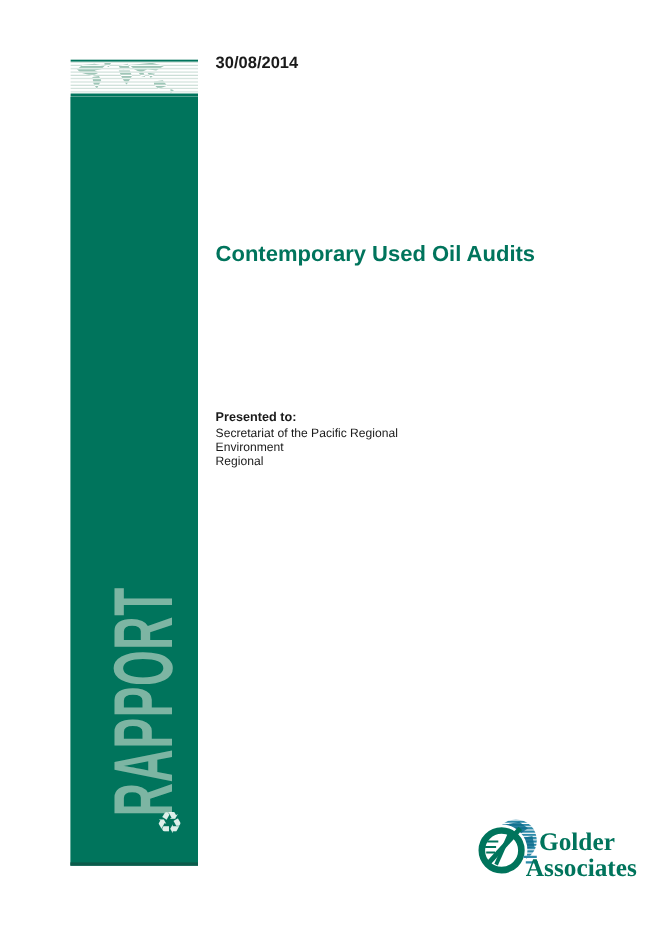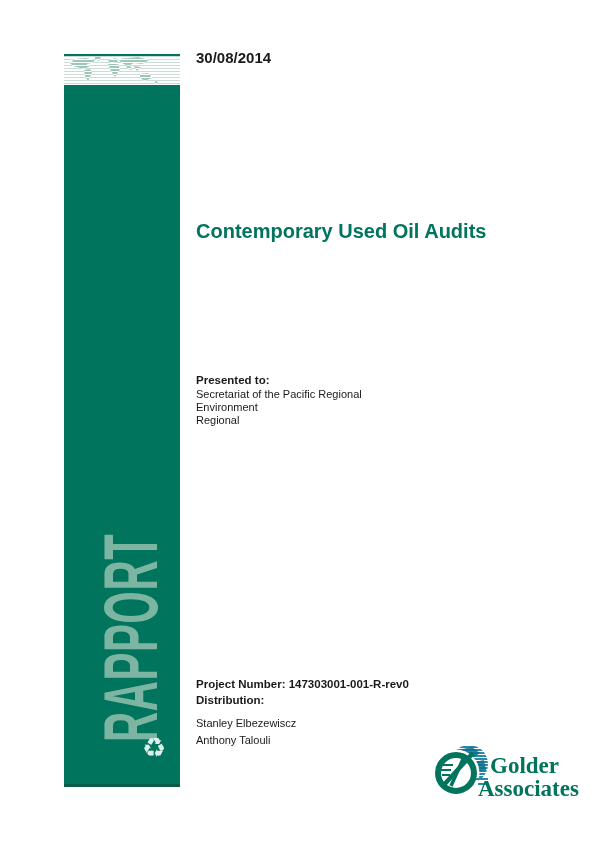--- a/index.html
+++ b/index.html
@@ -120,31 +120,20 @@
 
 
   <div class="title">Contemporary Used Oil Audits</div>
 
   <div class="presented">
     <div class="label">Presented to:</div>
     <div class="line">Secretariat of the Pacific Regional Environment</div>
     <div class="line">Regional</div>
   </div>
 
-  <div class="project">
-    <div class="bold-line">
-      <span>Project Number:</span>
-      <span>147303001-001-R-rev0</span>
-    </div>
-    <div class="bold-line">Distribution:</div>
-    <div class="recipients">
-      <div class="recipient">Stanley Elbezewiscz</div>
-      <div class="recipient">Anthony Talouli</div>
-    </div>
-  </div>
 
   <div class="logo">
     <svg width="165" height="70" viewBox="0 0 165 70">
       <defs>
         <pattern id="globeStripe" width="4" height="3" patternUnits="userSpaceOnUse">
           <rect width="4" height="3" fill="#2b89a8"></rect>
           <rect y="2" width="4" height="1" fill="#ffffff"></rect>
         </pattern>
         <clipPath id="globeClip">
             <circle cx="41" cy="24" r="19"></circle>

